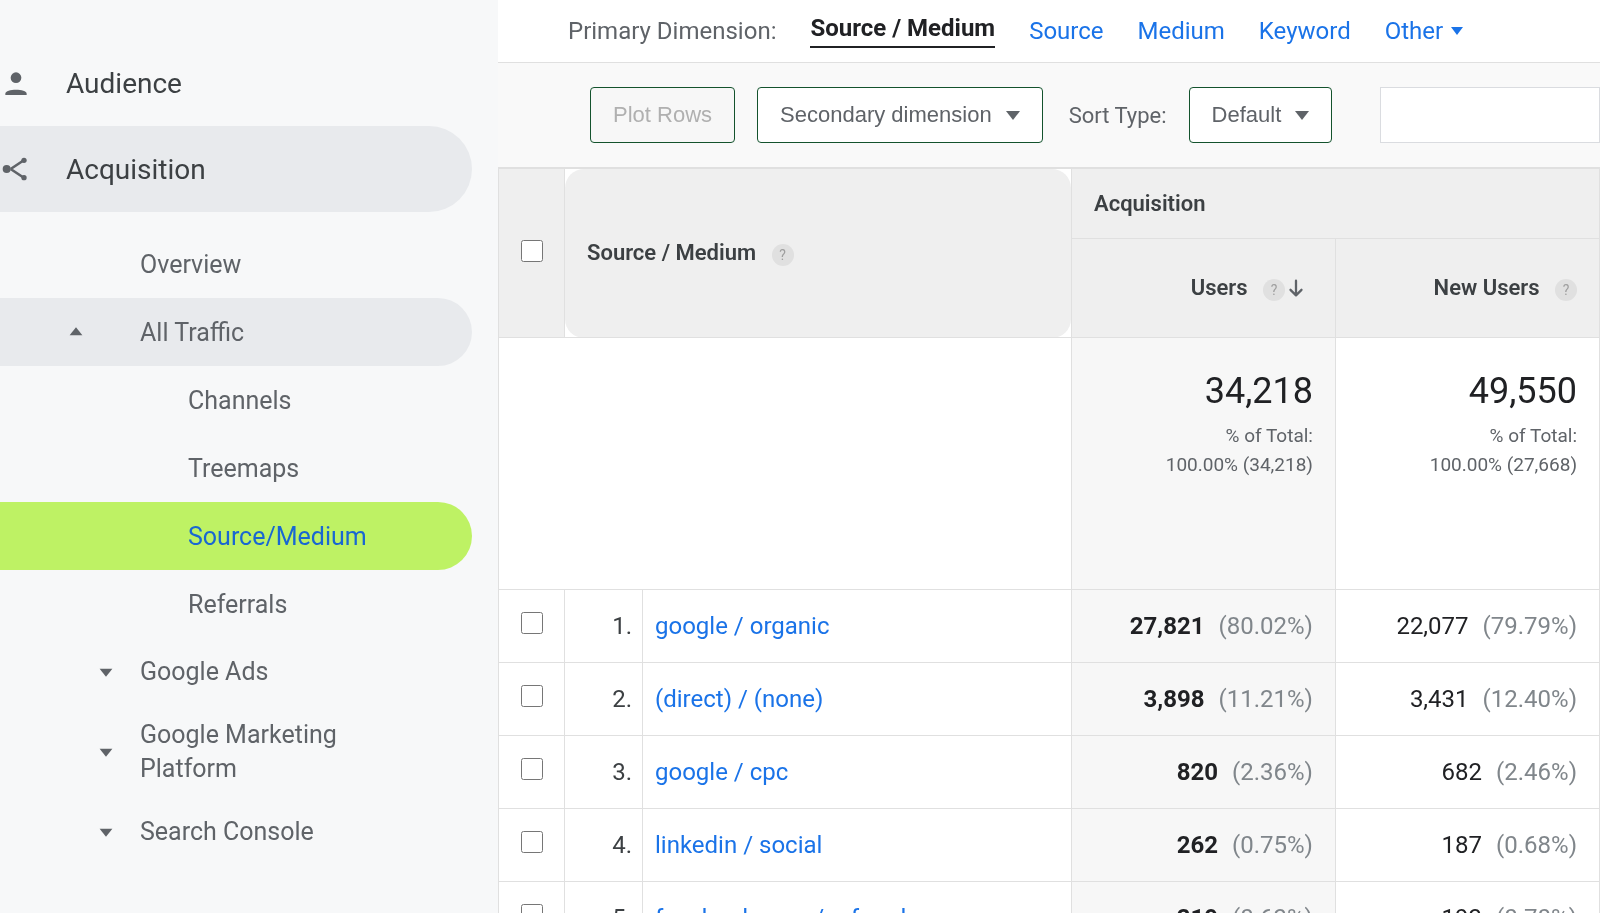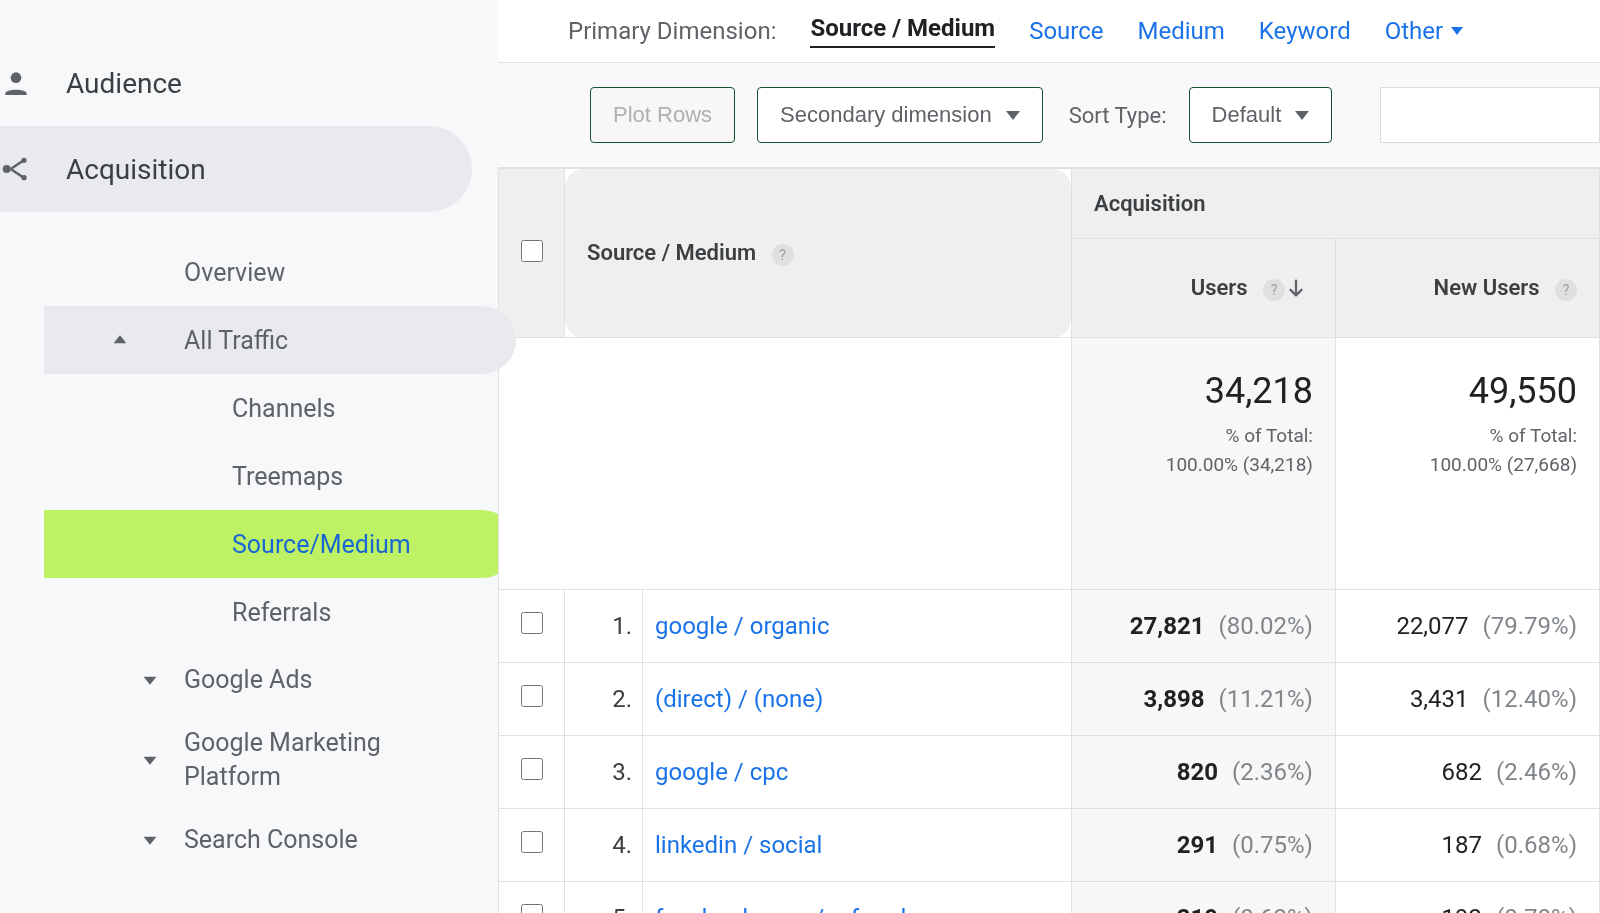--- a/index.html
+++ b/index.html
@@ -35,22 +35,21 @@
   }
   .side-top-icon {
     width: 32px;
     height: 32px;
     flex: 0 0 32px;
     color: #5f6368;
   }
   .side-top-icon svg { width: 100%; height: 100%; display:block; }
 
   .sub-list {
-    padding-top: 26px;
-    margin-left: 44px;
+    padding-top: 18px;
   }
   .sub-item {
     display: flex;
     align-items: center;
     height: 68px;
     padding-left: 98px;
     font-size: 25px;
     color: #5f6368;
     border-radius: 0 60px 60px 0;
     cursor: pointer;
@@ -454,21 +453,21 @@
             <td class="row-cell check"><input type="checkbox" class="chk" style=""></td>
             <td class="row-cell idx">3.</td>
             <td class="row-cell src">google / cpc</td>
             <td class="row-cell num highlight"><span class="val">820</span><span class="pct">(2.36%)</span></td>
             <td class="row-cell num plain"><span class="val">682</span><span class="pct">(2.46%)</span></td>
           </tr>
           <tr>
             <td class="row-cell check"><input type="checkbox" class="chk" style=""></td>
             <td class="row-cell idx">4.</td>
             <td class="row-cell src">linkedin / social</td>
-            <td class="row-cell num highlight"><span class="val">291</span><span class="pct">(0.75%)</span></td>
+            <td class="row-cell num highlight"><span class="val">262</span><span class="pct">(0.75%)</span></td>
             <td class="row-cell num plain"><span class="val">187</span><span class="pct">(0.68%)</span></td>
           </tr>
           <tr>
             <td class="row-cell check"><input type="checkbox" class="chk" style=""></td>
             <td class="row-cell idx">5.</td>
             <td class="row-cell src">facebook.com / referral</td>
             <td class="row-cell num highlight"><span class="val">219</span><span class="pct">(0.63%)</span></td>
             <td class="row-cell num plain"><span class="val">193</span><span class="pct">(0.70%)</span></td>
           </tr>
         </tbody>

